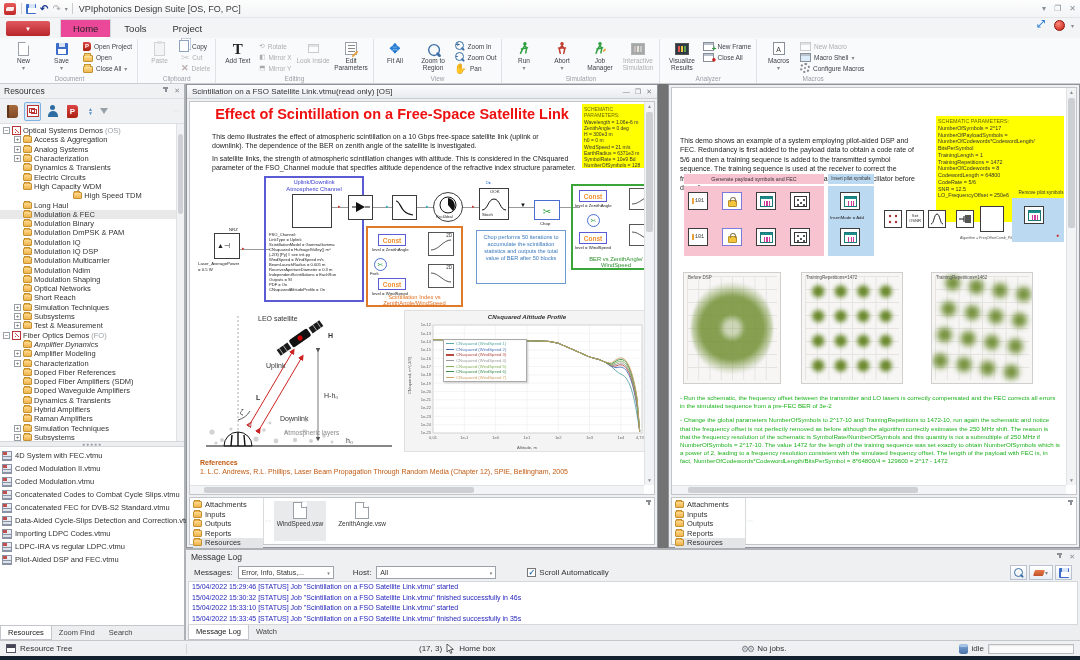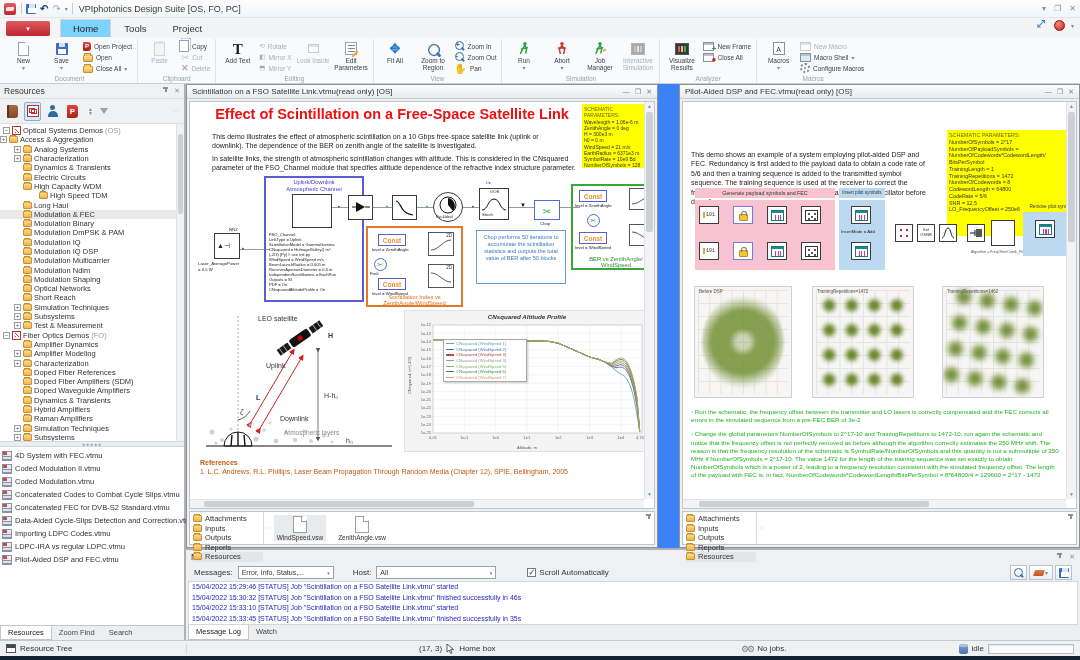--- a/index.html
+++ b/index.html
@@ -14,21 +14,21 @@
 .qa .sep{width:1px;height:11px;background:#ccc}
 .undo{color:#1d3d8f;font-weight:bold;font-size:10px;line-height:10px}
 .redo{color:#aaa;font-size:10px;line-height:10px}
 .caret{font-size:6px;color:#888}
 .title-text{color:#3a3a3a}
 .winbtns{margin-left:auto;display:flex;gap:8px;color:#8a8f95;font-size:8px;align-items:center}
 
 .tabrow{height:20px;background:#f3f4f6;display:flex;align-items:flex-end;padding:0 0 0 6px;position:relative}
 .appbtn{width:44px;height:15px;border-radius:2px;background:linear-gradient(#e05a5e,#b8262c);margin:0 10px 2px 0;display:flex;align-items:center;justify-content:center;color:#fff;font-size:6px}
 .rtab{padding:3px 12px 3px;font-size:9.5px;color:#333;border:1px solid transparent}
-.rtab.active{background:#7dd3fc;border-color:#d4d7da;border-bottom-color:#fff;color:#222}
+.rtab.active{background:#ec4899;border-color:#d4d7da;border-bottom-color:#fff;color:#222}
 .tr-icons{position:absolute;right:6px;top:2px;display:flex;gap:6px;align-items:center}
 .fitico{width:11px;height:11px;position:relative}
 .fitico:before{content:"⤢";position:absolute;left:0;top:-2px;color:#2a7fd4;font-size:10px;font-weight:bold}
 .redball{width:11px;height:11px;border-radius:50%;background:radial-gradient(circle at 35% 30%,#ff8a7a,#c41e12);border:1px solid #8e150c}
 
 .ribbon{height:46px;background:#f9fafb;border-bottom:1px solid #c9cdd1;display:flex;padding:1px 2px 0}
 .rgroup{display:flex;flex-direction:column;border-right:1px solid #e0e3e6;padding:0 3px}
 .ritems{flex:1;display:flex;align-items:flex-start;gap:1px}
 .rlabel{text-align:center;color:#9aa0a6;font-size:6.5px;height:9px;line-height:9px}
 .bigbtn{width:37px;display:flex;flex-direction:column;align-items:center;font-size:6.5px;color:#3a3f45;text-align:center;line-height:1.05;padding-top:1px}
@@ -110,34 +110,34 @@
 .filelist{height:178px;background:#fff;font-size:7.5px;padding:2px 0 0 2px}
 .frow{height:13px;display:flex;align-items:center;gap:3px;white-space:nowrap}
 .fic{width:10px;height:10px;flex:none;border:1px solid #8a93a6;background:linear-gradient(#eef1f5,#d8dde5);position:relative}
 .fic:before{content:"";position:absolute;left:0;top:0;width:4px;height:3px;background:#c0504d}
 .fic:after{content:"";position:absolute;left:0;top:4px;right:0;height:1px;background:#8a93a6;box-shadow:0 3px 0 #8a93a6}
 .ptabs{height:15px;display:flex;background:#eceef0;border-top:1px solid #c3c6ca;font-size:7.5px}
 .ptab{padding:2px 7px;color:#444}
 .ptab.active{background:#fff;border:1px solid #c3c6ca;border-top:none;color:#222}
 
 .rightarea{flex:1;display:flex;flex-direction:column;min-width:0}
-.docsrow{flex:1;display:flex;gap:21px;background:#3b82f6;min-height:0}
+.docsrow{flex:1;display:flex;gap:10px;background:#737373;min-height:0}
 .docwin{display:flex;flex-direction:column;background:#eef0f2;border:1px solid #8f949a;min-width:0}
 .docwin.left{width:472px}
 .docwin.right{flex:1}
 .dtitle{height:14px;background:linear-gradient(#fbfcfd,#e8ebee);border-bottom:1px solid #c9cdd1;display:flex;align-items:center;padding:0 5px;font-size:8px;color:#333;white-space:nowrap;overflow:hidden}
 .dbtns{margin-left:auto;display:flex;gap:5px;color:#7d838a;font-size:7px;flex:none}
 .dbody{flex:1;margin:2px;border:1px solid #c2c6ca;background:#fff;position:relative;overflow:hidden;min-height:0}
 .vscroll{position:absolute;right:0;top:0;bottom:9px;width:10px;background:#f2f3f4;border-left:1px solid #e0e2e4;z-index:9}
 .vscroll .arr{position:absolute;left:0;right:0;height:9px;color:#8a9097;font-size:5px;text-align:center;line-height:9px}
 .vscroll .arr.dn{bottom:0}
 .vscroll .th{position:absolute;left:1px;right:1px;background:#ccd0d4;border-radius:2px}
 .hscroll{position:absolute;left:0;right:10px;bottom:0;height:9px;background:#f2f3f4;border-top:1px solid #e0e2e4;z-index:9}
 .hscroll .th{position:absolute;top:1px;bottom:1px;background:#ccd0d4;border-radius:2px}
-.dbottom{height:34px;margin:0 2px 2px;border:1px solid #c2c6ca;background:#fff;display:flex;position:relative}
+.dbottom{height:48px;margin:0 2px 2px;border:1px solid #c2c6ca;background:#fff;display:flex;position:relative}
 .foldercol{width:74px;border-right:1px solid #d9dcdf;padding:2px 0 0 3px;font-size:7.5px}
 .fldrow{height:9.5px;display:flex;align-items:center;gap:3px}
 .fldrow.sel{background:#e3e5e7}
 .vdots{width:6px;display:flex;align-items:center;justify-content:center;color:#a9adb2;font-size:6px;line-height:3px;writing-mode:vertical-rl;letter-spacing:1px}
 .filesarea{flex:1;display:flex;gap:10px;padding:3px 4px;font-size:6.5px}
 .fitem{width:52px;text-align:center;word-break:break-all;line-height:1.1;padding:1px}
 .fitem.sel{background:#e8eaec}
 .fpage{width:14px;height:17px;border:1px solid #9aa0a8;background:#fff;margin:0 auto 1px;position:relative}
 .fpage:after{content:"";position:absolute;right:-1px;top:-1px;border-style:solid;border-width:0 5px 5px 0;border-color:transparent #fff transparent transparent;box-shadow:-1px 1px 0 #9aa0a8}
 .dpin{position:absolute;right:2px;top:2px}
@@ -510,21 +510,21 @@
         <span class="funnel"></span>
         <span class="grip">⋮</span>
       </div>
       <div class="tree">
           <div class="trow" style="padding-left: 3px;">
             <span class="texp">−</span>
             <span class="troot"></span>
             <span>Optical Systems Demos</span>
             <span class="tsfx"> (OS)</span>
           </div>
-          <div class="trow" style="padding-left: 0;">
+          <div class="trow" style="padding-left: 14px;">
             <span class="texp">+</span>
             <span class="tfold"></span>
             <span>Access &amp; Aggregation</span>
           </div>
           <div class="trow" style="padding-left: 14px;">
             <span class="texp">+</span>
             <span class="tfold"></span>
             <span>Analog Systems</span>
           </div>
           <div class="trow" style="padding-left: 14px;">
@@ -540,21 +540,21 @@
           <div class="trow" style="padding-left: 14px;">
             <span class="texp none">−</span>
             <span class="tfold"></span>
             <span>Electric Circuits</span>
           </div>
           <div class="trow" style="padding-left: 14px;">
             <span class="texp none">−</span>
             <span class="tfold"></span>
             <span>High Capacity WDM</span>
           </div>
-          <div class="trow" style="padding-left: 30px;">
+          <div class="trow" style="padding-left: 22px; justify-content: center;">
             <span class="texp none">−</span>
             <span class="tfold"></span>
             <span>High Speed TDM</span>
           </div>
           <div class="trow" style="padding-left: 14px;">
             <span class="texp none">−</span>
             <span class="tfold"></span>
             <span>Long Haul</span>
           </div>
           <div class="trow sel" style="padding-left: 14px;">
@@ -621,21 +621,21 @@
             <span class="texp">+</span>
             <span class="tfold"></span>
             <span>Test &amp; Measurement</span>
           </div>
           <div class="trow" style="padding-left: 3px;">
             <span class="texp">−</span>
             <span class="troot"></span>
             <span>Fiber Optics Demos</span>
             <span class="tsfx"> (FO)</span>
           </div>
-          <div class="trow" style="padding-left: 14px;">
+          <div class="trow" style="padding-left: 14px; font-style: italic;">
             <span class="texp none">−</span>
             <span class="tfold"></span>
             <span>Amplifier Dynamics</span>
           </div>
           <div class="trow" style="padding-left: 14px;">
             <span class="texp">+</span>
             <span class="tfold"></span>
             <span>Amplifier Modeling</span>
           </div>
           <div class="trow" style="padding-left: 14px;">
@@ -1054,28 +1054,20 @@
             <div class="vdots">⋮</div>
             <div class="filesarea">
               <div class="fitem sel"><div class="fpage"></div><span>WindSpeed.vsw</span></div>
               <div class="fitem"><div class="fpage"></div><span>ZenithAngle.vsw</span></div>
             </div>
             <span class="dpin pin"></span>
           </div>
         </div>
 
         <div class="docwin right">
-          <div class="dtitle">
-            <span>Pilot-Aided DSP and FEC.vtmu(read only) [OS]</span>
-            <span class="dbtns">
-                <span>—</span>
-                <span>❐</span>
-                <span>✕</span>
-              </span>
-          </div>
           <div class="dbody">
             <div class="dpara" style="left:8px;top:48px;width:242px">This demo shows an example of a system employing pilot-aided DSP and FEC. Redundancy is first added to the payload data to obtain a code rate of 5/6 and then a training sequence is added to the transmitted symbol sequence. The training sequence is used at the receiver to correct the frequency offset between the transmitter laser and the local oscillator before decoding.</div>
             <div class="ybox" style="left:264px;top:28px;width:128px;height:106px;font-size:5.4px">
               <div class="yt">SCHEMATIC PARAMETERS:</div>
               <div>
                   <div>NumberOfSymbols = 2^17</div>
                   <div>NumberOfPayloadSymbols =</div>
                   <div>NumberOfCodewords*CodewordLength/</div>
                   <div>BitsPerSymbol</div>
                   <div>TrainingLength = 1</div>

